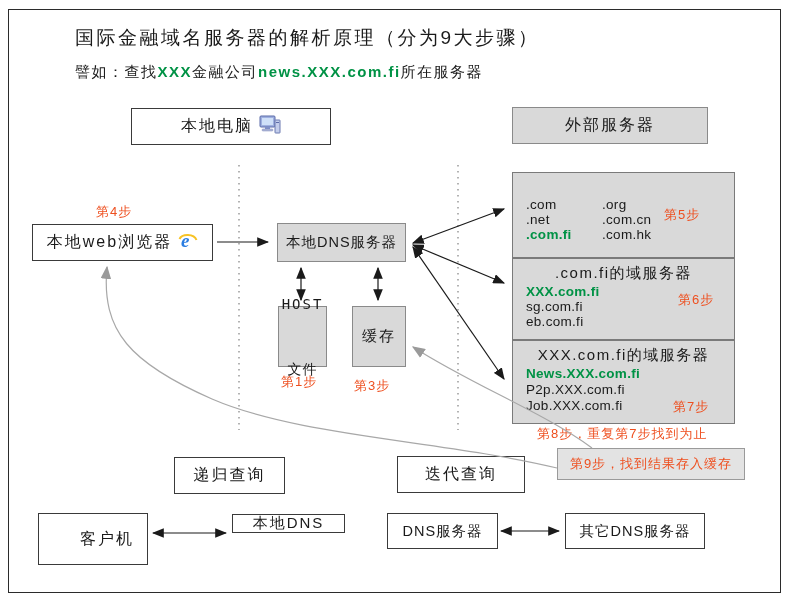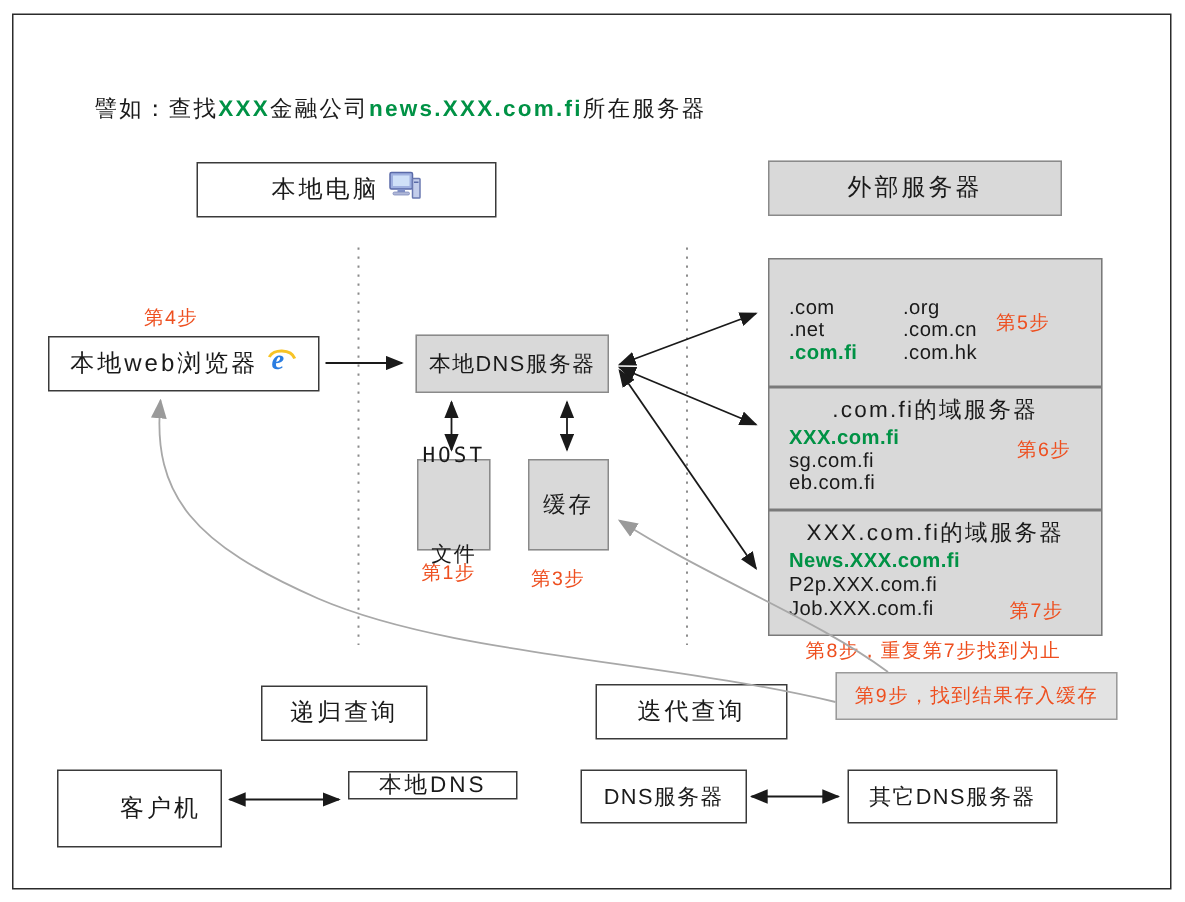--- a/index.html
+++ b/index.html
@@ -30,21 +30,22 @@
       display:flex;align-items:center;justify-content:center;font-size:13px;color:var(--orange);
       letter-spacing:1px;white-space:nowrap;}
   .icon-inline{display:inline-block;vertical-align:-3px;margin-left:6px;}
 </style>
 </head>
 <body>
 
 <div id="stage">
   <div id="frame"></div>
 
-  <div class="abs subtitle" style="left:63px;top:63px;">
+  <div class="abs title" style="left:75px;top:25px;">国际金融域名服务器的解析原理（分为9大步骤）</div>
+  <div class="abs subtitle" style="left:75px;top:63px;">
     <span>譬如：查找</span><span class="green">XXX</span><span>金融公司</span><span class="green">news.XXX.com.fi</span><span>所在服务器</span>
   </div>
 
   <div class="box box-white" style="left:131px;top:108px;width:200px;height:37px;">
     <span>本地电脑</span>
     <span class="icon-inline">
       <svg width="22" height="20" viewBox="0 0 22 20">
         <rect x="1" y="1" width="15" height="11" rx="1" fill="#9fb0e0" stroke="#5a6aa8"></rect>
         <rect x="3" y="3" width="11" height="7" fill="#cfe0f8"></rect>
         <rect x="6" y="12" width="5" height="2" fill="#8090c8"></rect>

